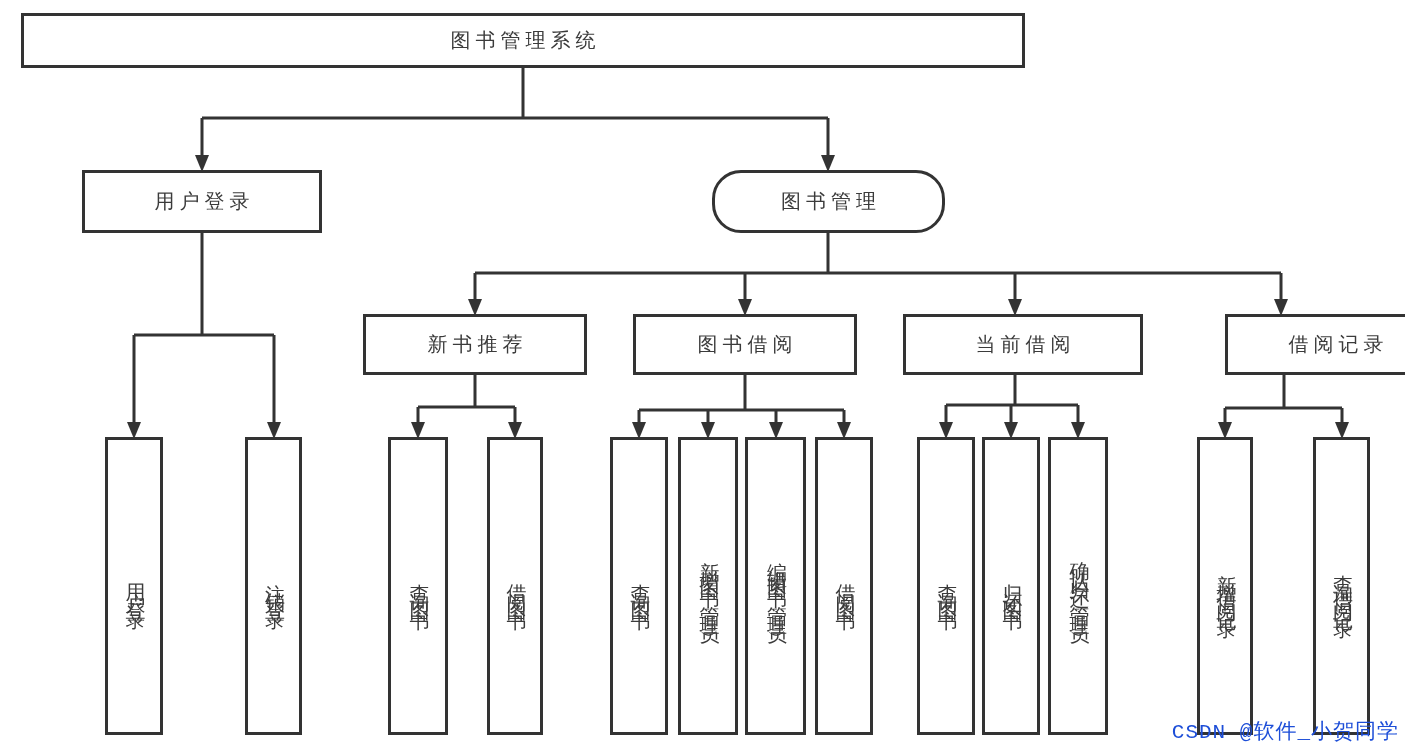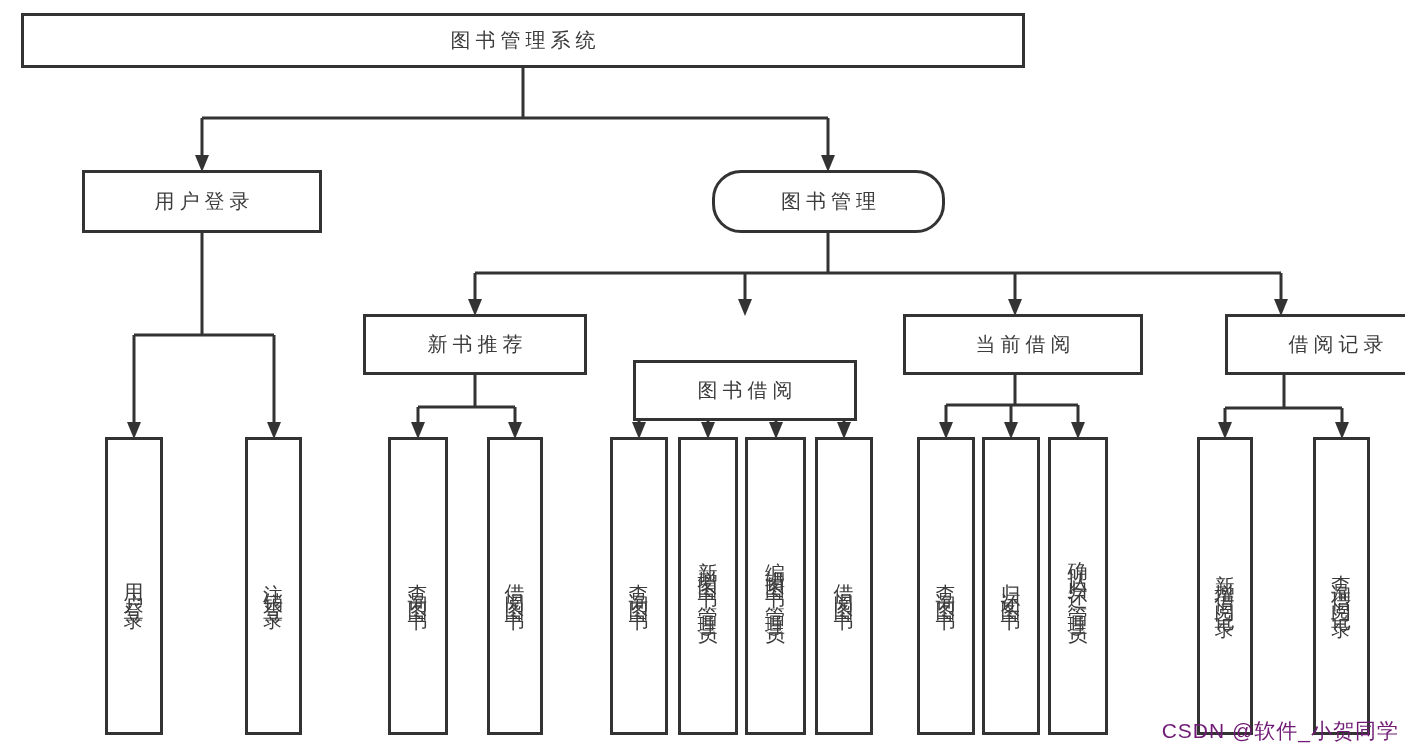--- a/index.html
+++ b/index.html
@@ -1,20 +1,20 @@
 <!DOCTYPE html>
 <html><head>
 <meta charset="utf-8">
 <style>
   html,body{margin:0;padding:0;background:#fff;}
   #stage{
     position:relative;
     width:1405px;height:747px;
     background:#ffffff;
-    font-family:Liberation Sans, sans-serif;
+    font-family:Liberation Mono, monospace;
     overflow:hidden;
   }
   #edges{position:absolute;left:0;top:0;z-index:1;}
   .box{
     position:absolute;
     box-sizing:border-box;
     background:#ffffff;
     border:3px solid #333333;
     display:flex;align-items:center;justify-content:center;
     color:#3b3b3b;
@@ -26,21 +26,21 @@
     text-orientation:mixed;
     font-size:20px;
     letter-spacing:9px;
     line-height:1;
     white-space:nowrap;
   }
   .watermark{
     position:absolute;
     right:6px;top:717px;
     font-size:21px;
-    color:#701a75;
+    color:#1d4ed8;
     letter-spacing:1px;
     z-index:3;
     white-space:nowrap;
   }
   .edge{stroke:#333333;stroke-width:3;fill:none;}
   .arrowhead{fill:#333333;stroke:none;}
 </style>
 </head>
 <body>
 
@@ -95,21 +95,21 @@
       <polygon class="arrowhead" points="1335,422 1349,422 1342,439"></polygon>
     </g>
   </svg>
 
   <div class="box hbox" style="left:21px;top:13px;width:1004px;height:55px;">图书管理系统</div>
 
   <div class="box hbox" style="left:82px;top:170px;width:240px;height:63px;">用户登录</div>
   <div class="box hbox" style="left:712px;top:170px;width:233px;height:63px;border-radius:29px;">图书管理</div>
 
   <div class="box hbox" style="left:363px;top:314px;width:224px;height:61px;text-align:right;">新书推荐</div>
-  <div class="box hbox" style="left:633px;top:314px;width:224px;height:61px;margin-top:46px;">图书借阅</div>
+  <div class="box hbox" style="left:633px;top:314px;width:224px;height:61px;">图书借阅</div>
   <div class="box hbox" style="left:903px;top:314px;width:240px;height:61px;">当前借阅</div>
   <div class="box hbox" style="left:1225px;top:314px;width:222px;height:61px;">借阅记录</div>
 
   <div class="box vbox" style="left:105px;top:437px;width:58px;height:298px;">
     <span>用户登录</span>
   </div>
   <div class="box vbox" style="left:245px;top:437px;width:57px;height:298px;">
     <span>注销登录</span>
   </div>
 

